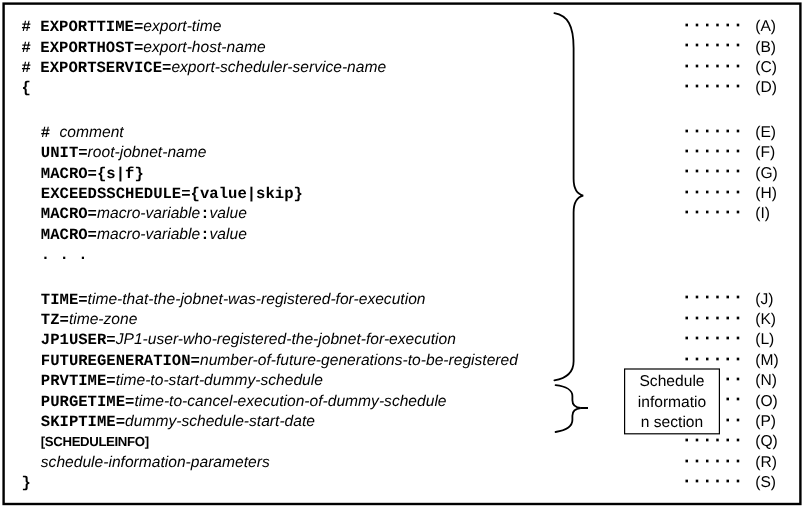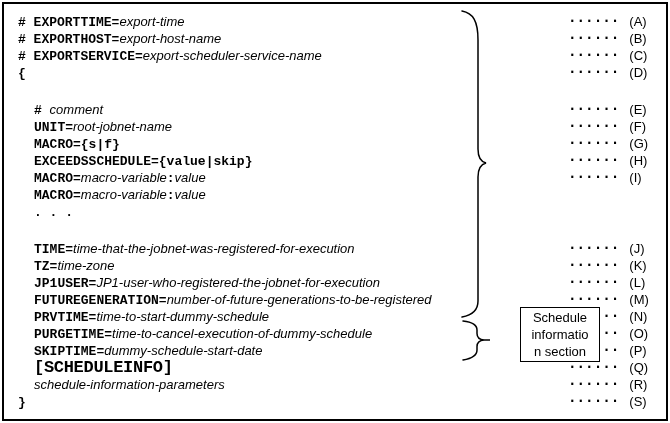--- a/index.html
+++ b/index.html
@@ -11,21 +11,21 @@
   .code-rows{
     position:absolute;left:0;top:13px;width:670px;
     padding-left:18px;box-sizing:border-box;
   }
   .row{position:relative;height:17px;}
   .row.gap{margin-top:20px;}
   .code{font-size:13px;line-height:17px;white-space:pre;}
   .code.ind{padding-left:16px;}
   .kw{font-family:"Liberation Mono","DejaVu Sans Mono",monospace;font-weight:bold;}
   .var{font-family:"Liberation Sans",sans-serif;font-style:italic;}
-  .bracket{font-family:Liberation Mono, monospace;font-weight:bold;letter-spacing:-0.3px;font-size:17px;}
+  .bracket{font-family:Liberation Sans, sans-serif;font-weight:bold;letter-spacing:-0.3px;font-size:11px;}
   .ann{
     position:absolute;left:552px;top:0;height:17px;
     display:flex;align-items:center;gap:8px;white-space:pre;
   }
   .dots{
     font-family:"DejaVu Sans",sans-serif;font-weight:bold;font-size:12px;
     letter-spacing:4px;line-height:17px;
   }
   .letter{font-size:13px;line-height:17px;}
   .braces{position:absolute;left:0;top:0;pointer-events:none;}

